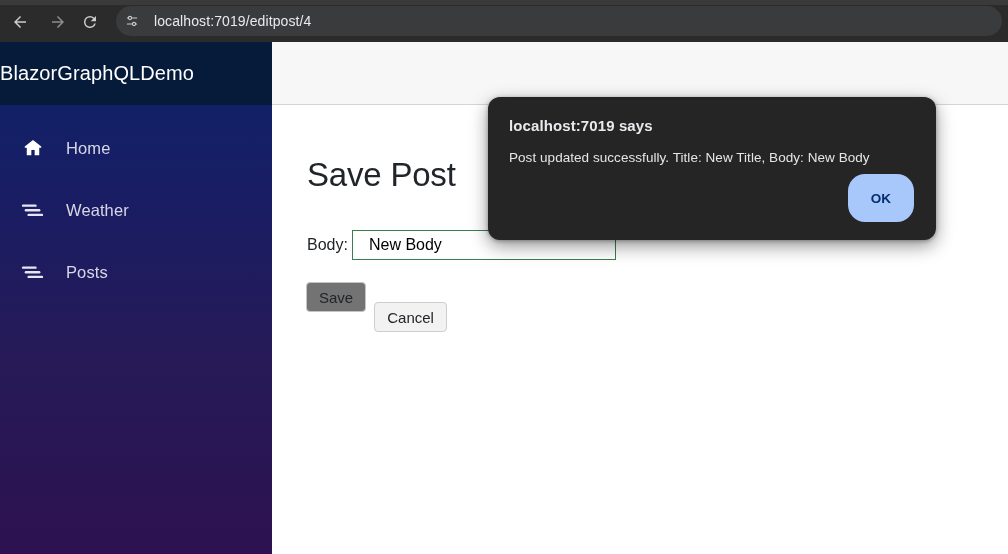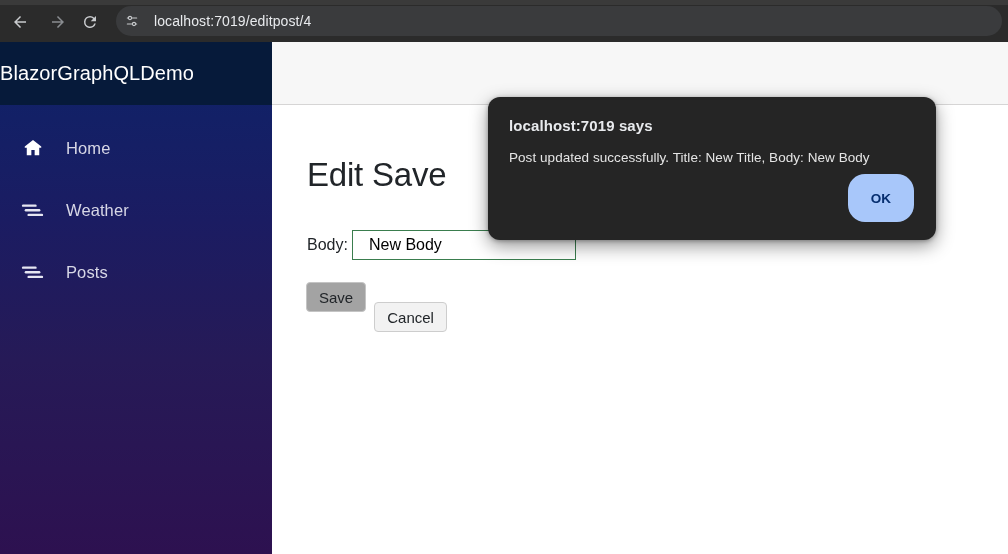--- a/index.html
+++ b/index.html
@@ -199,41 +199,41 @@
     color: #000000;
     background: #ffffff;
     border: 1px solid #3a7d4e;
     outline: none;
     padding: 1px 3px;
     margin-left: 4px;
     box-sizing: border-box;
     height: 27px;
   }
   #title-input { width: 223px; }
-  #body-input  { width: 224px; height: 30px; padding-left: 16px; }
+  #body-input  { width: 264px; height: 30px; padding-left: 16px; }
 
   #button-row {
     position: absolute;
     left: 34px;
     top: 176px;
     display: flex;
     gap: 8px;
   }
   .form-btn {
     font-size: 15px;
     font-family: "Liberation Sans", sans-serif;
     color: #212529;
     border: 1px solid #c9c9c9;
     border-radius: 4px;
     padding: 4px 12px;
     cursor: pointer;
     box-sizing: border-box;
     height: 30px;
   }
-  #save-button   { background: #a3a3a3; border-color: #c4c4c4; }
+  #save-button   { background: #737373; border-color: #c4c4c4; }
   #cancel-button { background: #f2f2f2; border-color: #cdcdcd; margin-top: 20px; }
 
   
   #js-dialog {
     position: absolute;
     left: 488px;
     top: 43px;
     width: 448px;
     height: 143px;
     background: #252525;
@@ -361,21 +361,21 @@
         <span class="nav-label">Posts</span>
       </a>
 
     </nav>
   </div>
 
   <div id="main-area">
     <div id="top-row"></div>
 
     <div id="content-body">
-      <h1 id="page-title">Edit Save</h1>
+      <h1 id="page-title">Save Post</h1>
 
 
       <div class="form-row" id="body-row">
         <span class="field-label">Body:</span>
         <input class="text-input" id="body-input" type="text" value="New Body" style="">
       </div>
 
       <div id="button-row">
         <button class="form-btn" id="save-button">Save</button>
         <button class="form-btn" id="cancel-button">Cancel</button>

